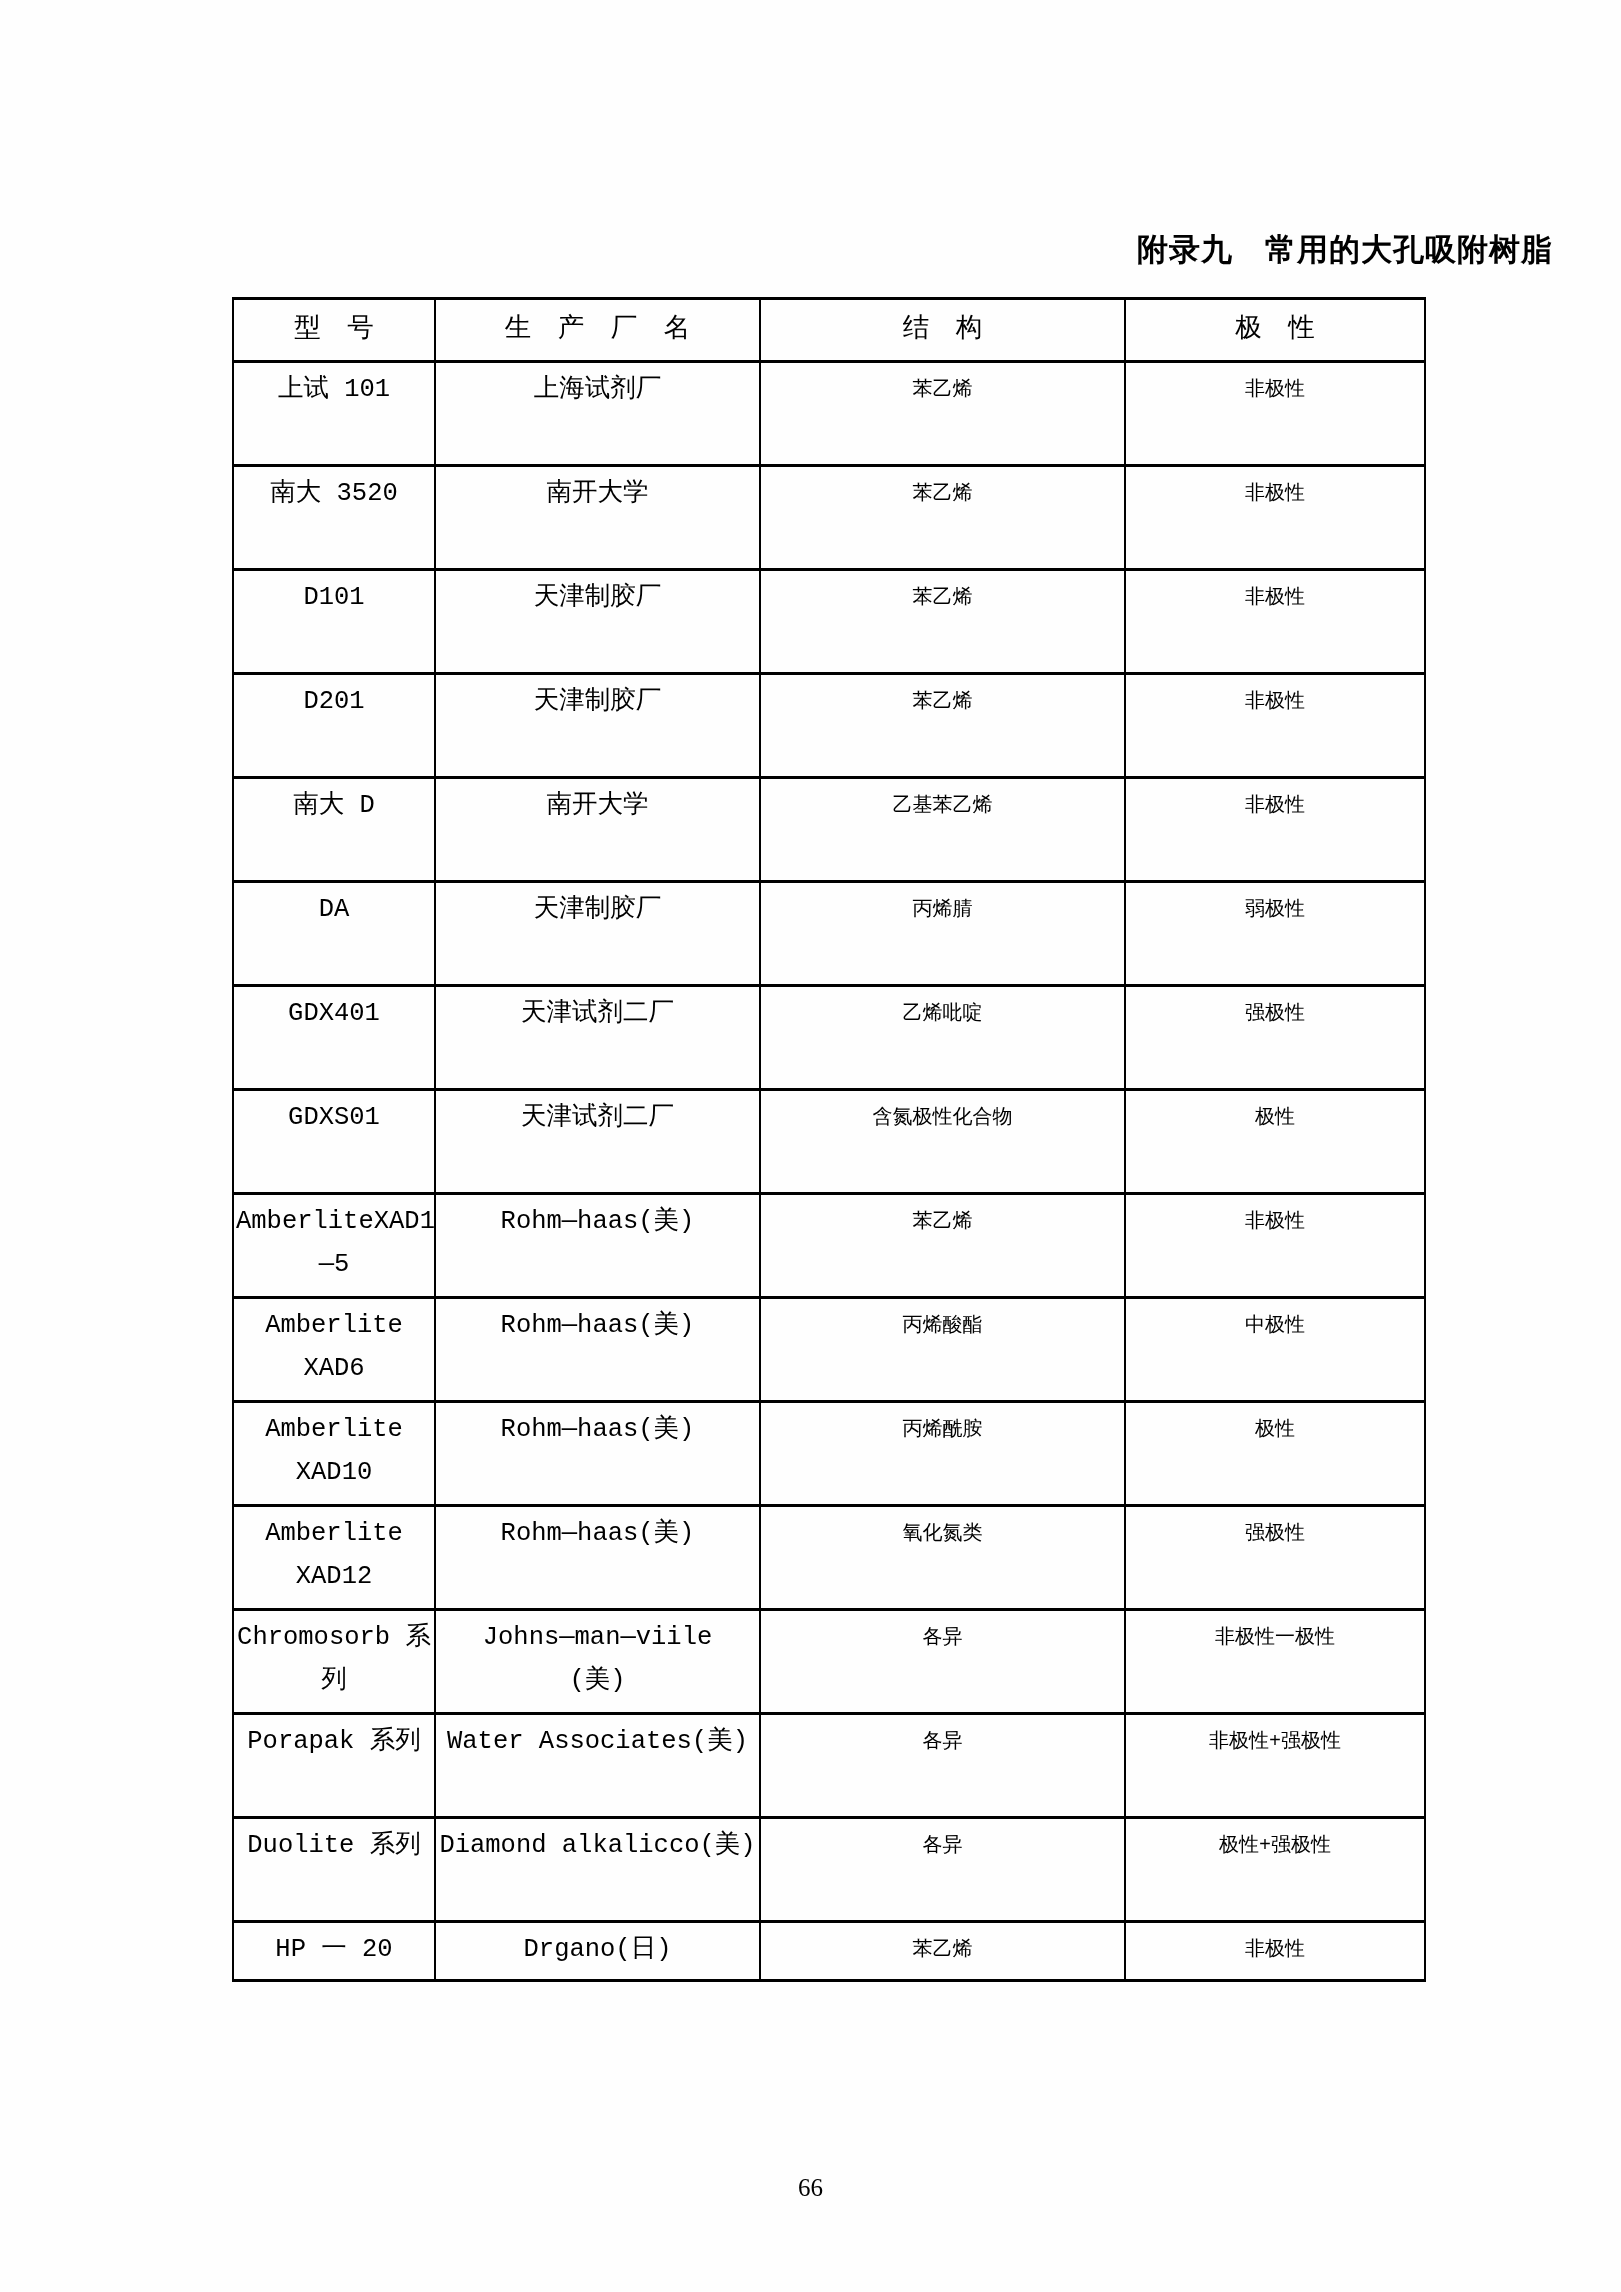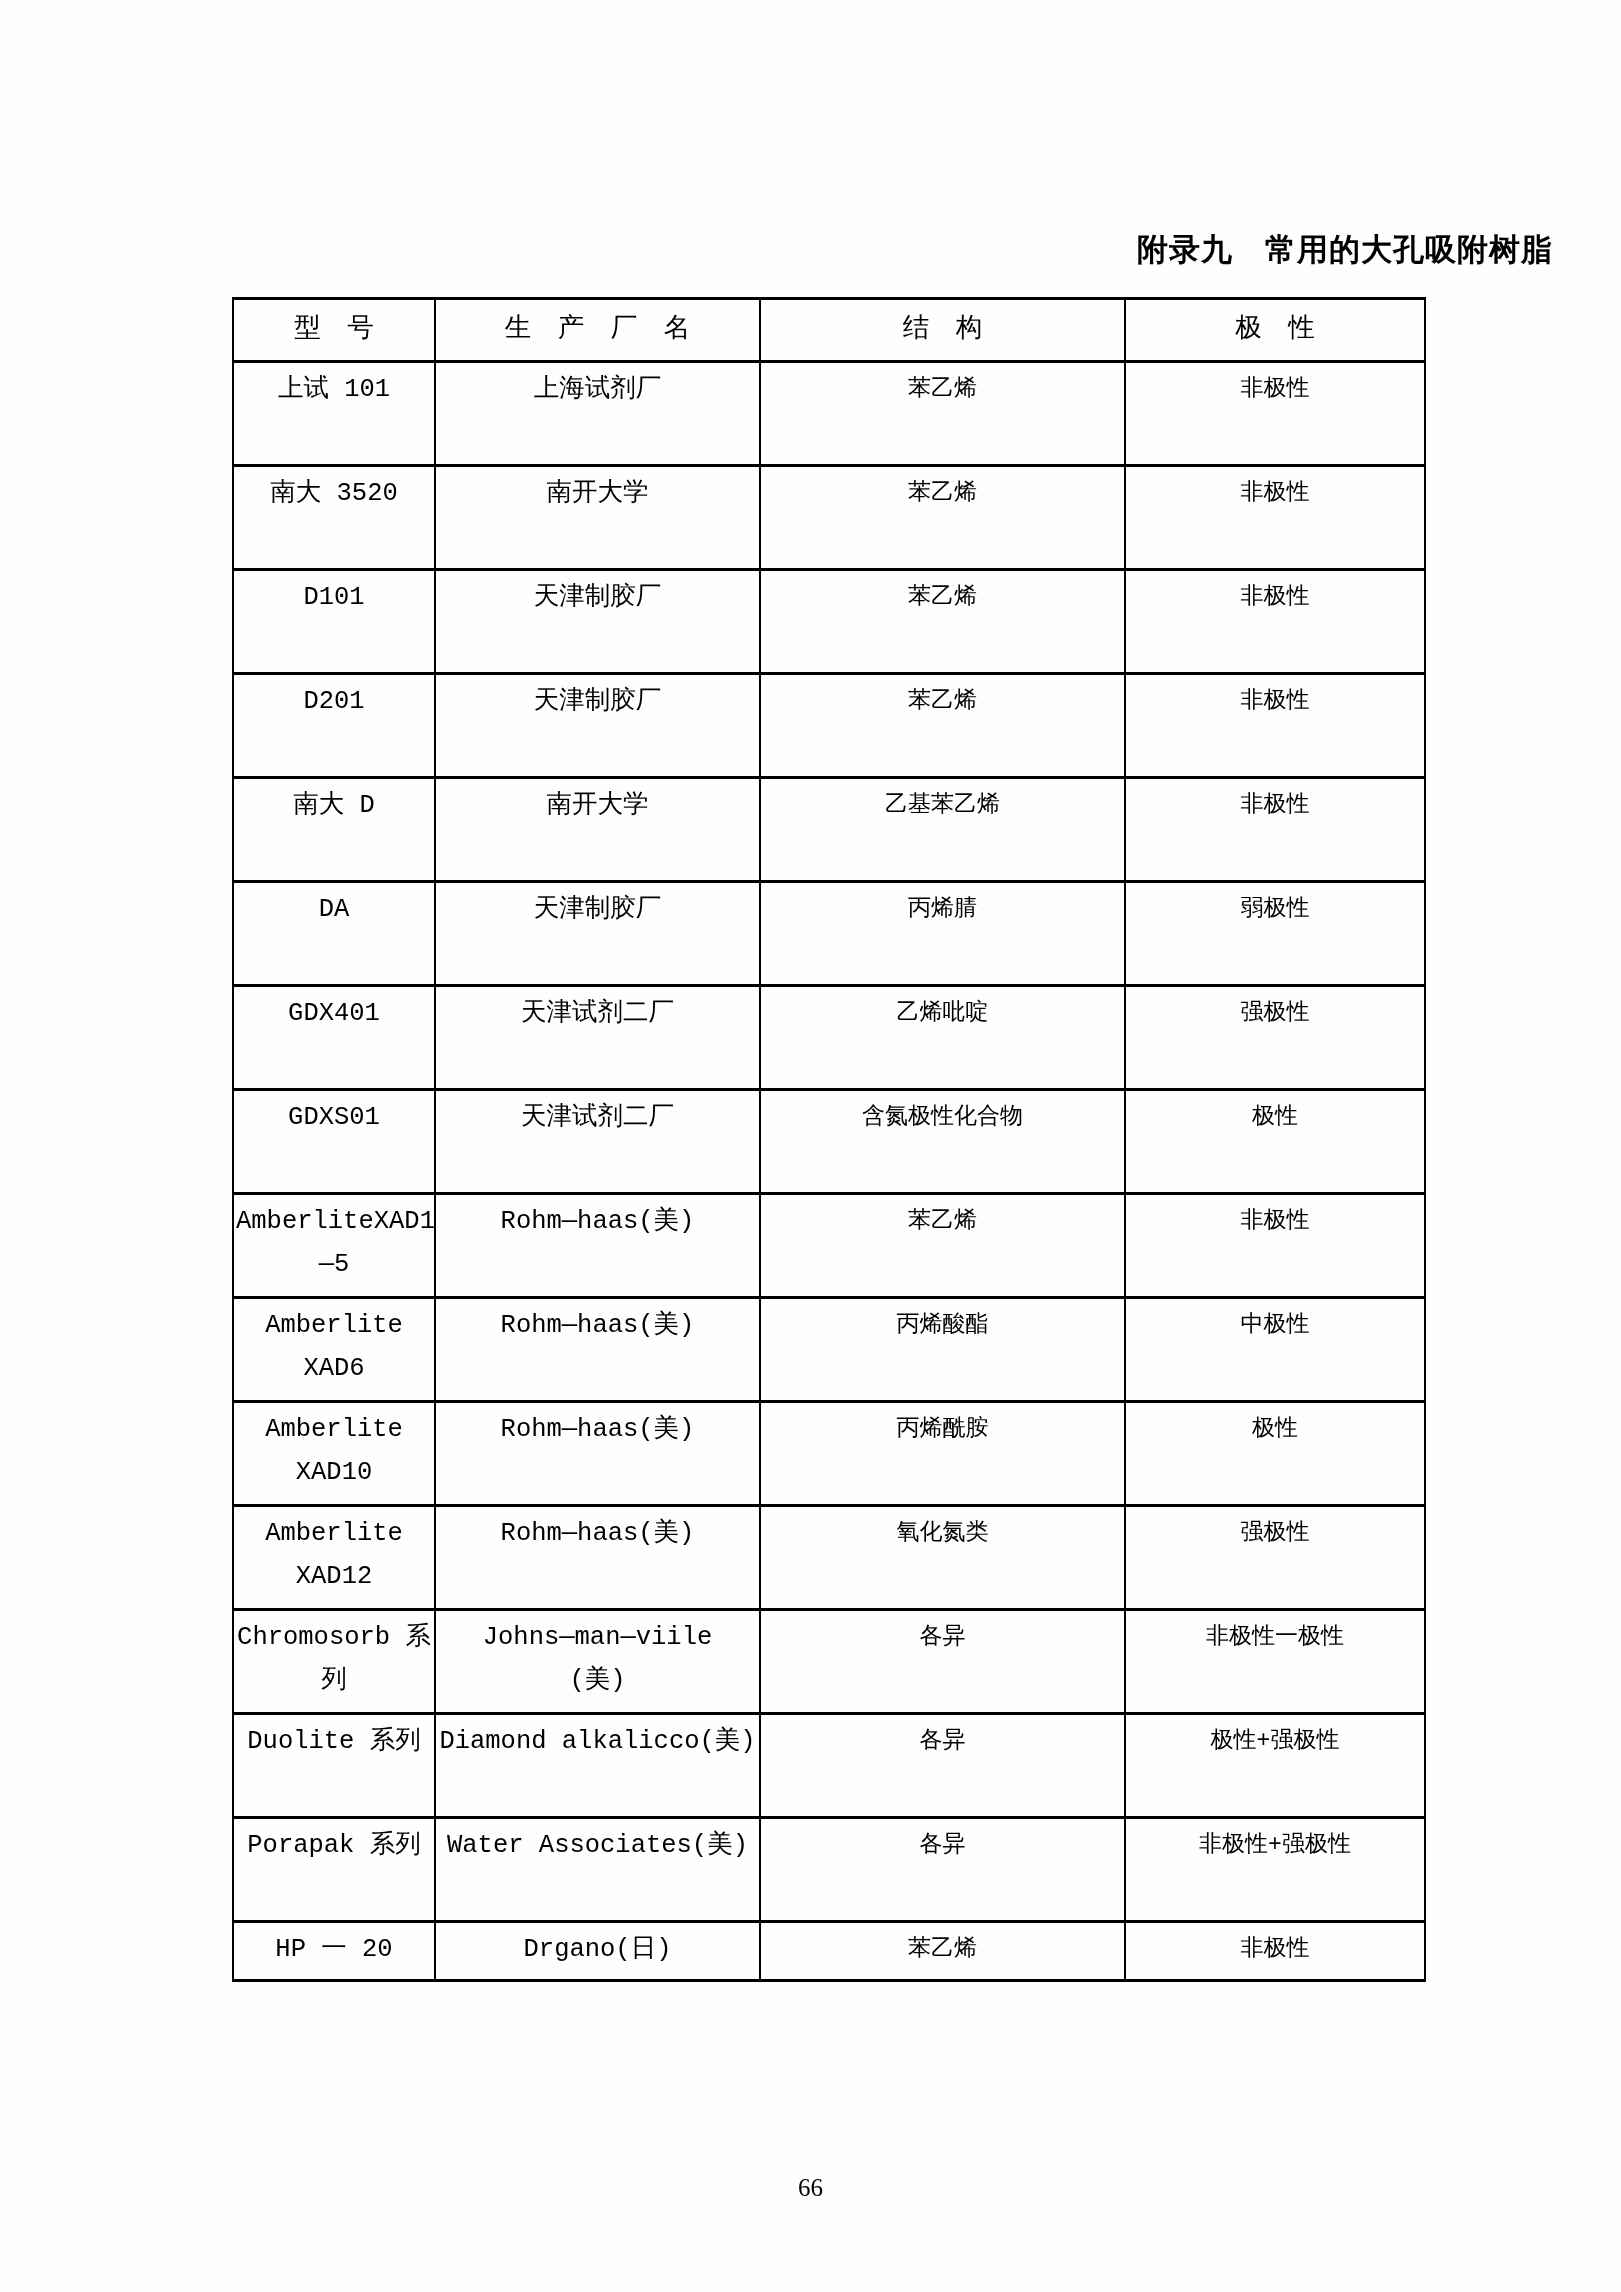--- a/index.html
+++ b/index.html
@@ -57,21 +57,21 @@
     line-height: 45px;
     font-family: "Liberation Serif", "DejaVu Serif", serif;
   }
   .resin-table td {
     font-size: 25.5px;
     line-height: 43px;
     font-family: "Liberation Mono", "DejaVu Sans Mono", serif;
   }
   .resin-table td.col-structure,
   .resin-table td.col-polarity {
-    font-size: 23px;
+    font-size: 20px;
   }
   .resin-table tr.header-row   { height: 63px; padding-left: 25px; }
   .resin-table tr.data-row     { height: 104px; }
   .resin-table tr.data-row-last{ height: 59px; }
   .page-number {
     position: absolute;
     top: 2174px;
     left: 0;
     width: 100%;
     text-align: center;
@@ -178,31 +178,31 @@
       </tr>
       <tr class="data-row">
         <td class="col-model">Chromosorb 系
 列</td>
         <td class="col-manufacturer">Johns—man—viile
 (美)</td>
         <td class="col-structure">各异</td>
         <td class="col-polarity">非极性一极性</td>
       </tr>
       <tr class="data-row">
+        <td class="col-model">Porapak 系列</td>
+        <td class="col-manufacturer">Water Associates(美)</td>
+        <td class="col-structure">各异</td>
+        <td class="col-polarity">非极性+强极性</td>
+      </tr>
+      <tr class="data-row">
         <td class="col-model">Duolite 系列</td>
         <td class="col-manufacturer">Diamond alkalicco(美)</td>
         <td class="col-structure">各异</td>
         <td class="col-polarity">极性+强极性</td>
       </tr>
-      <tr class="data-row">
-        <td class="col-model">Porapak 系列</td>
-        <td class="col-manufacturer">Water Associates(美)</td>
-        <td class="col-structure">各异</td>
-        <td class="col-polarity">非极性+强极性</td>
-      </tr>
       <tr class="data-row-last">
         <td class="col-model">HP 一 20</td>
         <td class="col-manufacturer">Drgano(日)</td>
         <td class="col-structure">苯乙烯</td>
         <td class="col-polarity">非极性</td>
       </tr>
     </tbody>
   </table>
 
   <div class="page-number">66</div>

